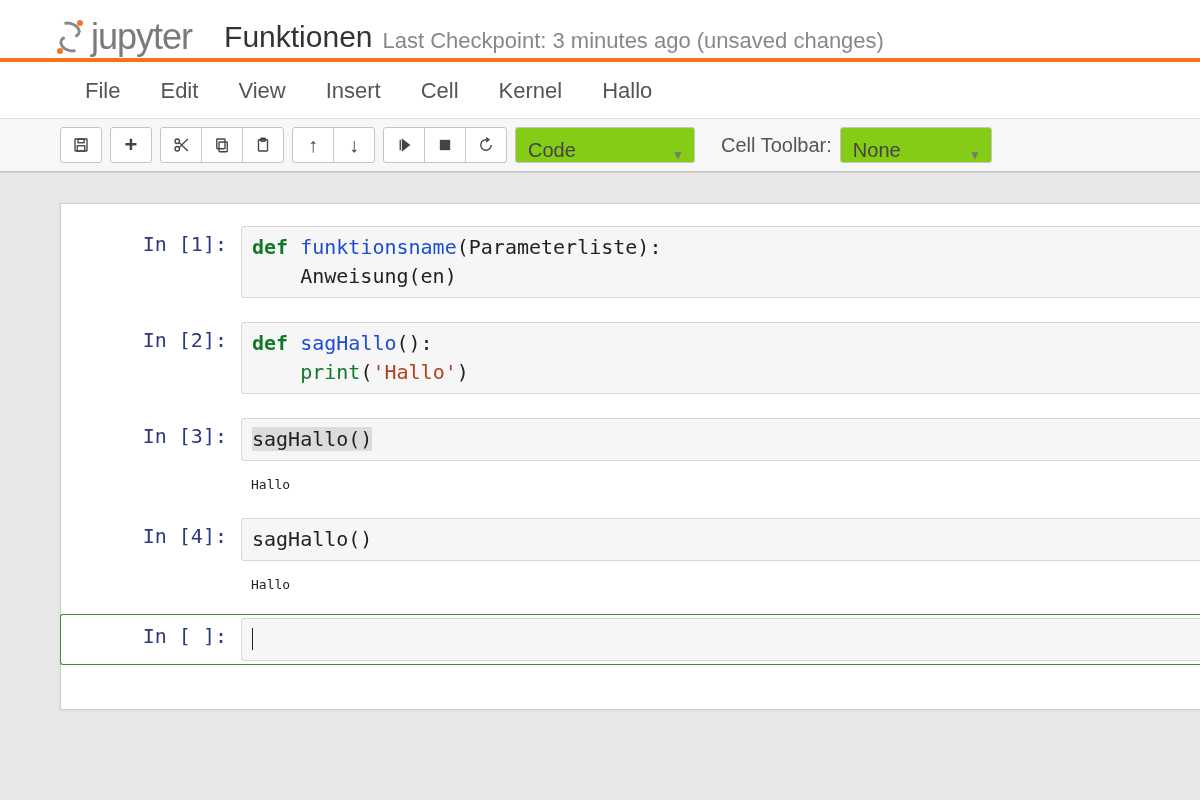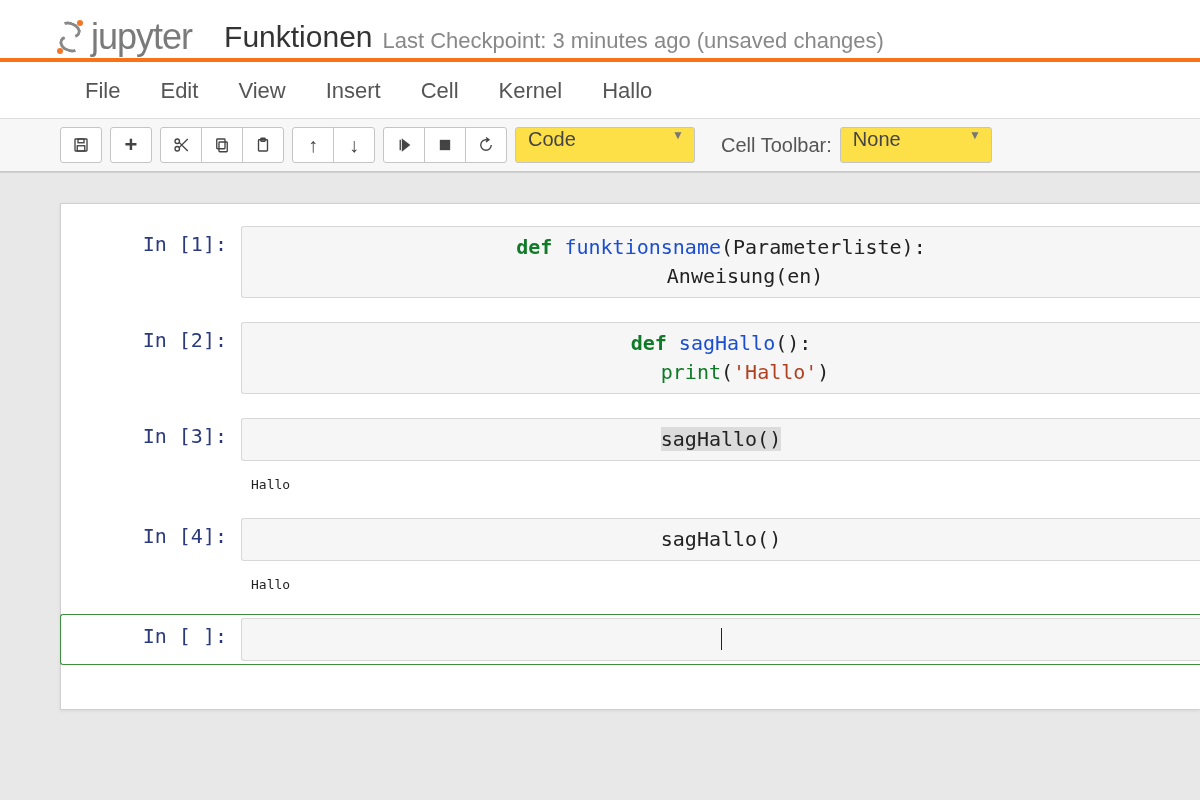--- a/index.html
+++ b/index.html
@@ -100,28 +100,28 @@
   }
   .btn-group .btn {
     border-radius: 0;
     margin-left: -1px;
   }
   .btn-group .btn:first-child { border-top-left-radius:3px; border-bottom-left-radius:3px; margin-left:0;}
   .btn-group .btn:last-child { border-top-right-radius:3px; border-bottom-right-radius:3px;}
   .select {
     height: 36px;
     border: 1px solid #c5c5c5;
-    background: #fde047;
+    background: #84cc16;
     border-radius: 3px;
     padding: 0 34px 0 12px;
     font-size: 20px;
     color: #444;
     position: relative;
     display: inline-flex;
-    align-items: flex-start;
+    align-items: flex-end;
     cursor: pointer;
   }
   .select::after {
     content: "▼";
     position: absolute;
     right: 10px;
     font-size: 12px;
     color: #777;
   }
   .ct-label {
@@ -158,21 +158,20 @@
     background: #f6f6f6;
     border: 1px solid #d8d8d8;
     border-right: none;
     border-radius: 3px 0 0 3px;
     padding: 6px 10px;
     font-family: "Menlo", "Consolas", monospace;
     font-size: 20px;
     line-height: 1.45;
     white-space: pre;
     color: #222;
-    text-align: center;
   }
   .output-area {
     flex: 1;
     padding: 8px 10px 2px 10px;
     font-family: "Menlo", "Consolas", monospace;
     font-size: 13px;
     color: #222;
   }
   .cell.selected {
     border: 1px solid #3c8f3c;

